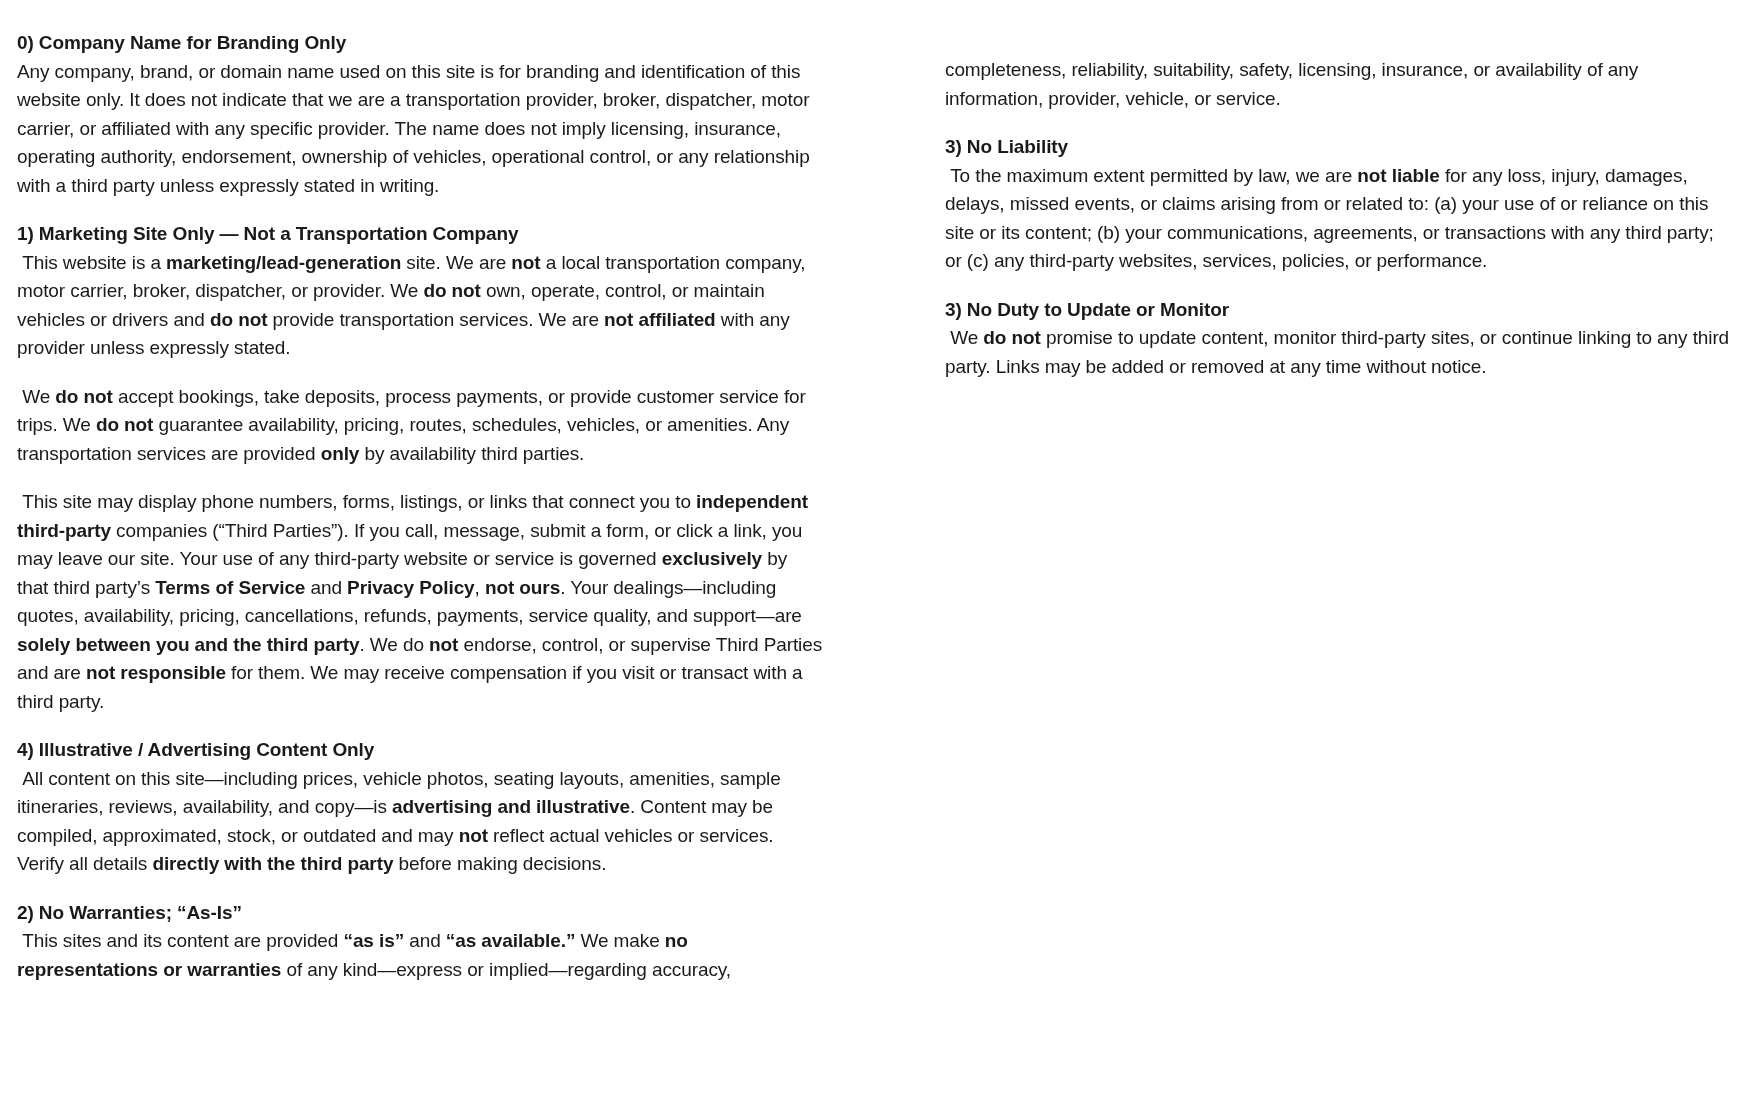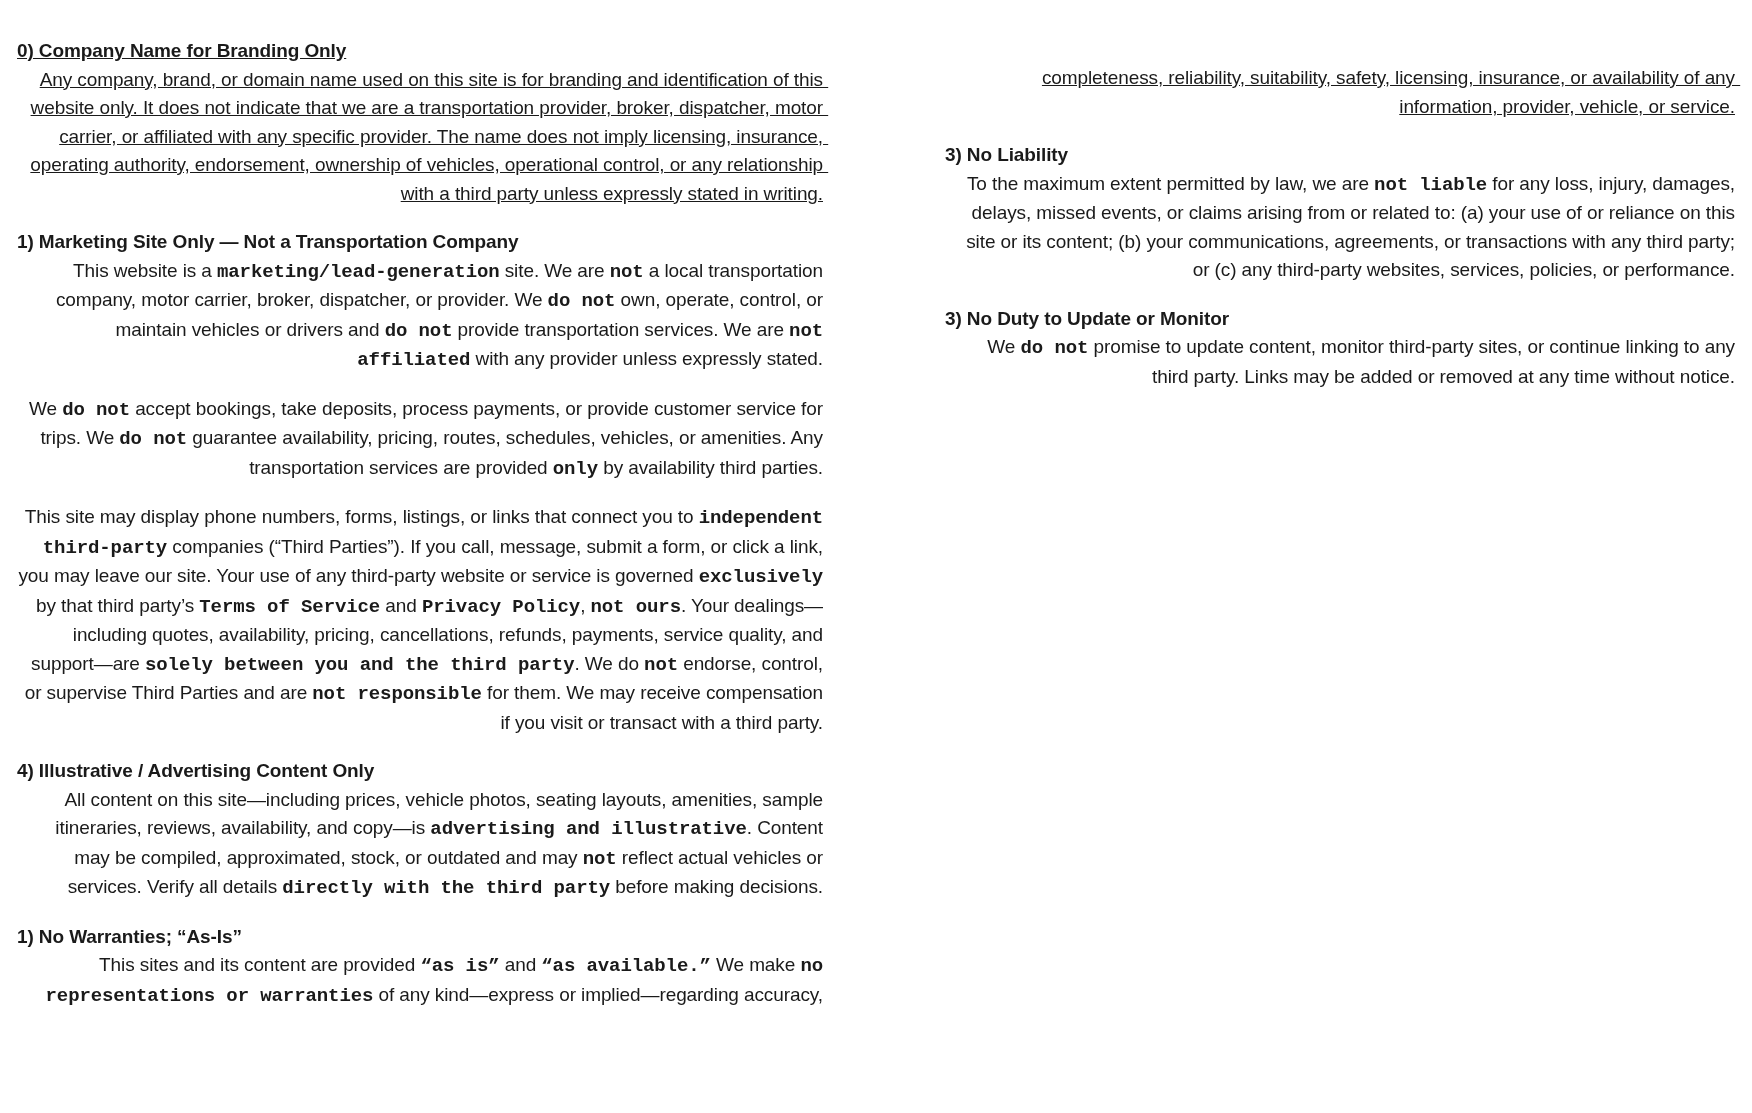--- a/index.html
+++ b/index.html
@@ -18,37 +18,36 @@
     padding: 21px 20px 0 17px;
     display: flex;
     column-gap: 122px;
     overflow: hidden;
     background: #ffffff;
   }
   .col { flex: 0 0 auto; }
   .col-left  { width: 806px; }
   .col-right { width: 790px; padding-top: 27px; }
   .block { margin: 20px 0 0 0; }
-  .block:first-child { margin-top: 16px; text-decoration: underline; }
+  .block:first-child { margin-top: 8px; }
   h2 {
     font-size: 19px;
     line-height: 28.5px;
     margin: 0;
     font-weight: 700;
     letter-spacing: -0.1px;
   }
   p {
     font-size: 19px;
     line-height: 28.5px;
     margin: 0;
     white-space: pre-wrap;
     letter-spacing: -0.1px;
-    text-align: right;
   }
-  b { font-weight: 700; font-family: Liberation Mono, monospace; }
+  b { font-weight: 700; }
 </style>
 </head>
 <body>
 
 <main class="doc">
   <section class="col col-left">
       <section class="block">
         <h2>0) Company Name for Branding Only</h2>
         <p><span>Any company, brand, or domain name used on this site is for branding and identification of this website only. It does not indicate that we are a transportation provider, broker, dispatcher, motor carrier, or affiliated with any specific provider. The name does not imply licensing, insurance, operating authority, endorsement, ownership of vehicles, operational control, or any relationship with a third party unless expressly stated in writing.</span></p>
       </section>
@@ -60,21 +59,21 @@
         <p><span> We </span><b>do not</b><span> accept bookings, take deposits, process payments, or provide customer service for trips. We </span><b>do not</b><span> guarantee availability, pricing, routes, schedules, vehicles, or amenities. Any transportation services are provided </span><b>only</b><span> by availability third parties.</span></p>
       </section>
       <section class="block">
         <p><span> This site may display phone numbers, forms, listings, or links that connect you to </span><b>independent third-party</b><span> companies (“Third Parties”). If you call, message, submit a form, or click a link, you may leave our site. Your use of any third-party website or service is governed </span><b>exclusively</b><span> by that third party’s </span><b>Terms of Service</b><span> and </span><b>Privacy Policy</b><span>, </span><b>not ours</b><span>. Your dealings—including quotes, availability, pricing, cancellations, refunds, payments, service quality, and support—are </span><b>solely between you and the third party</b><span>. We do </span><b>not</b><span> endorse, control, or supervise Third Parties and are </span><b>not responsible</b><span> for them. We may receive compensation if you visit or transact with a third party.</span></p>
       </section>
       <section class="block">
         <h2>4) Illustrative / Advertising Content Only</h2>
         <p><span> All content on this site—including prices, vehicle photos, seating layouts, amenities, sample itineraries, reviews, availability, and copy—is </span><b>advertising and illustrative</b><span>. Content may be compiled, approximated, stock, or outdated and may </span><b>not</b><span> reflect actual vehicles or services. Verify all details </span><b>directly with the third party</b><span> before making decisions.</span></p>
       </section>
       <section class="block">
-        <h2>1) No Warranties; “As-Is”</h2>
+        <h2>2) No Warranties; “As-Is”</h2>
         <p><span> This sites and its content are provided </span><b>“as is”</b><span> and </span><b>“as available.”</b><span> We make </span><b>no representations or warranties</b><span> of any kind—express or implied—regarding accuracy,</span></p>
       </section>
     </section>
   <section class="col col-right">
       <section class="block">
         <p><span>completeness, reliability, suitability, safety, licensing, insurance, or availability of any information, provider, vehicle, or service.</span></p>
       </section>
       <section class="block">
         <h2>3) No Liability</h2>
         <p><span> To the maximum extent permitted by law, we are </span><b>not liable</b><span> for any loss, injury, damages, delays, missed events, or claims arising from or related to: (a) your use of or reliance on this site or its content; (b) your communications, agreements, or transactions with any third party; or (c) any third-party websites, services, policies, or performance.</span></p>

